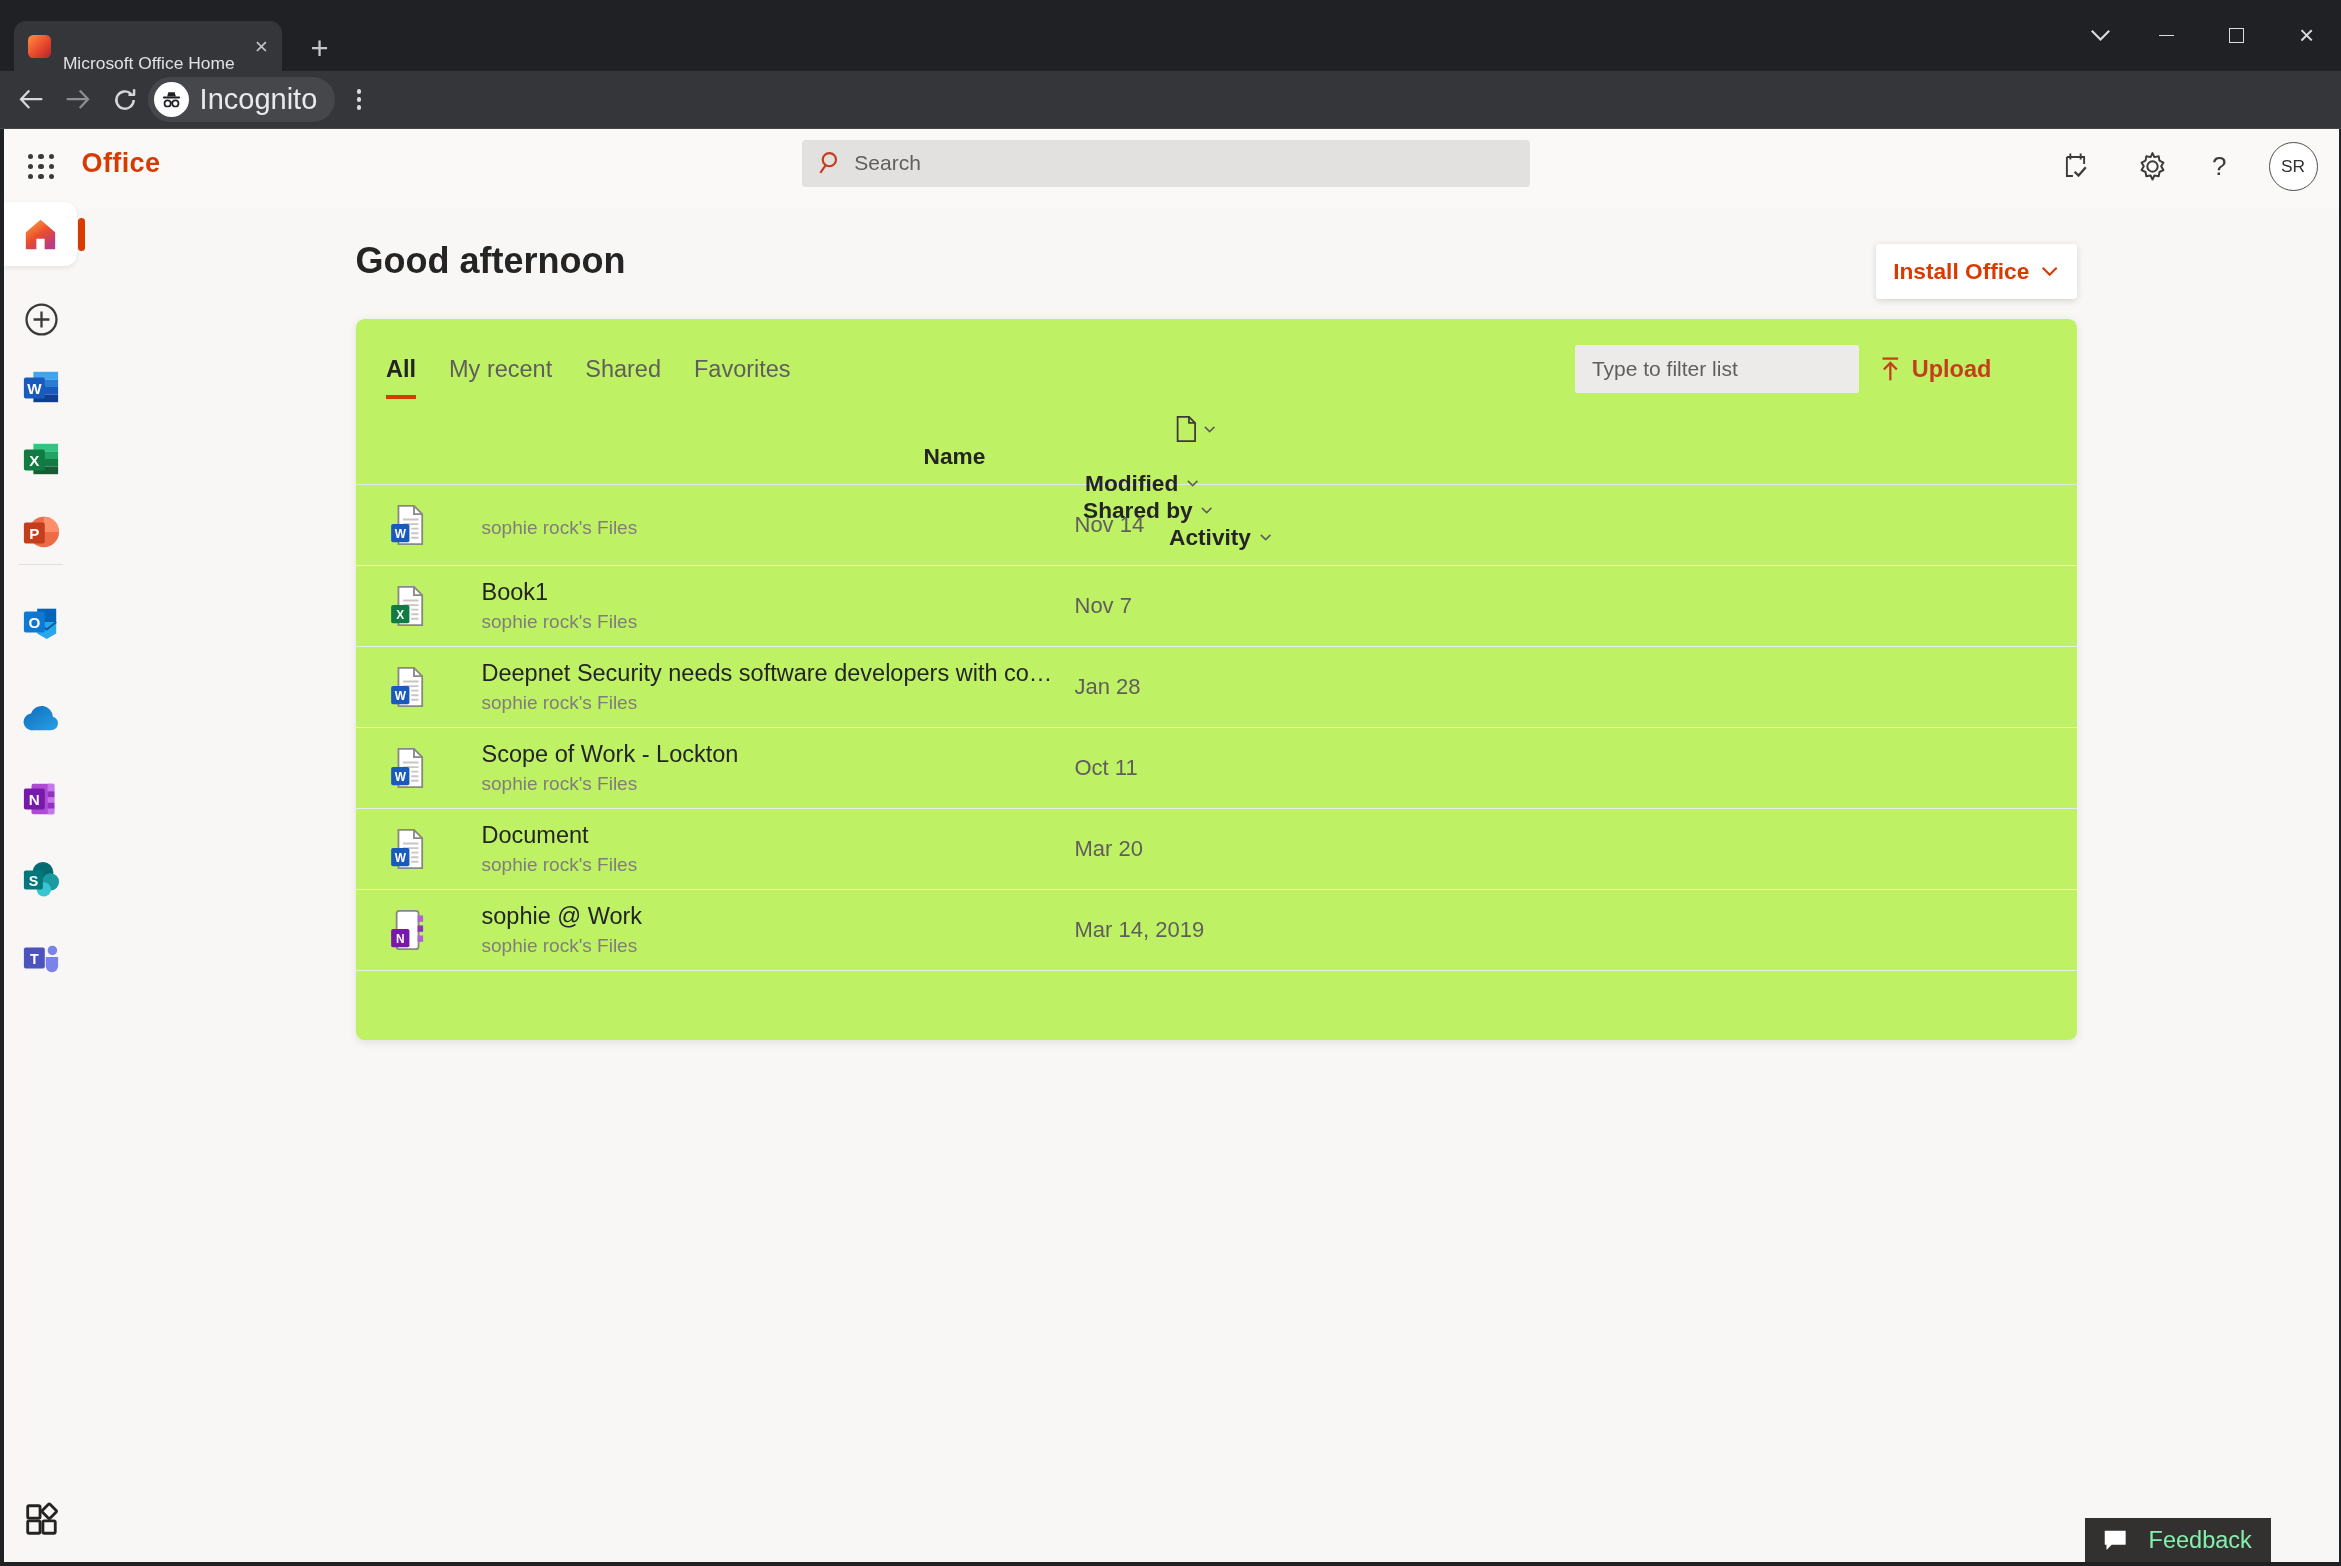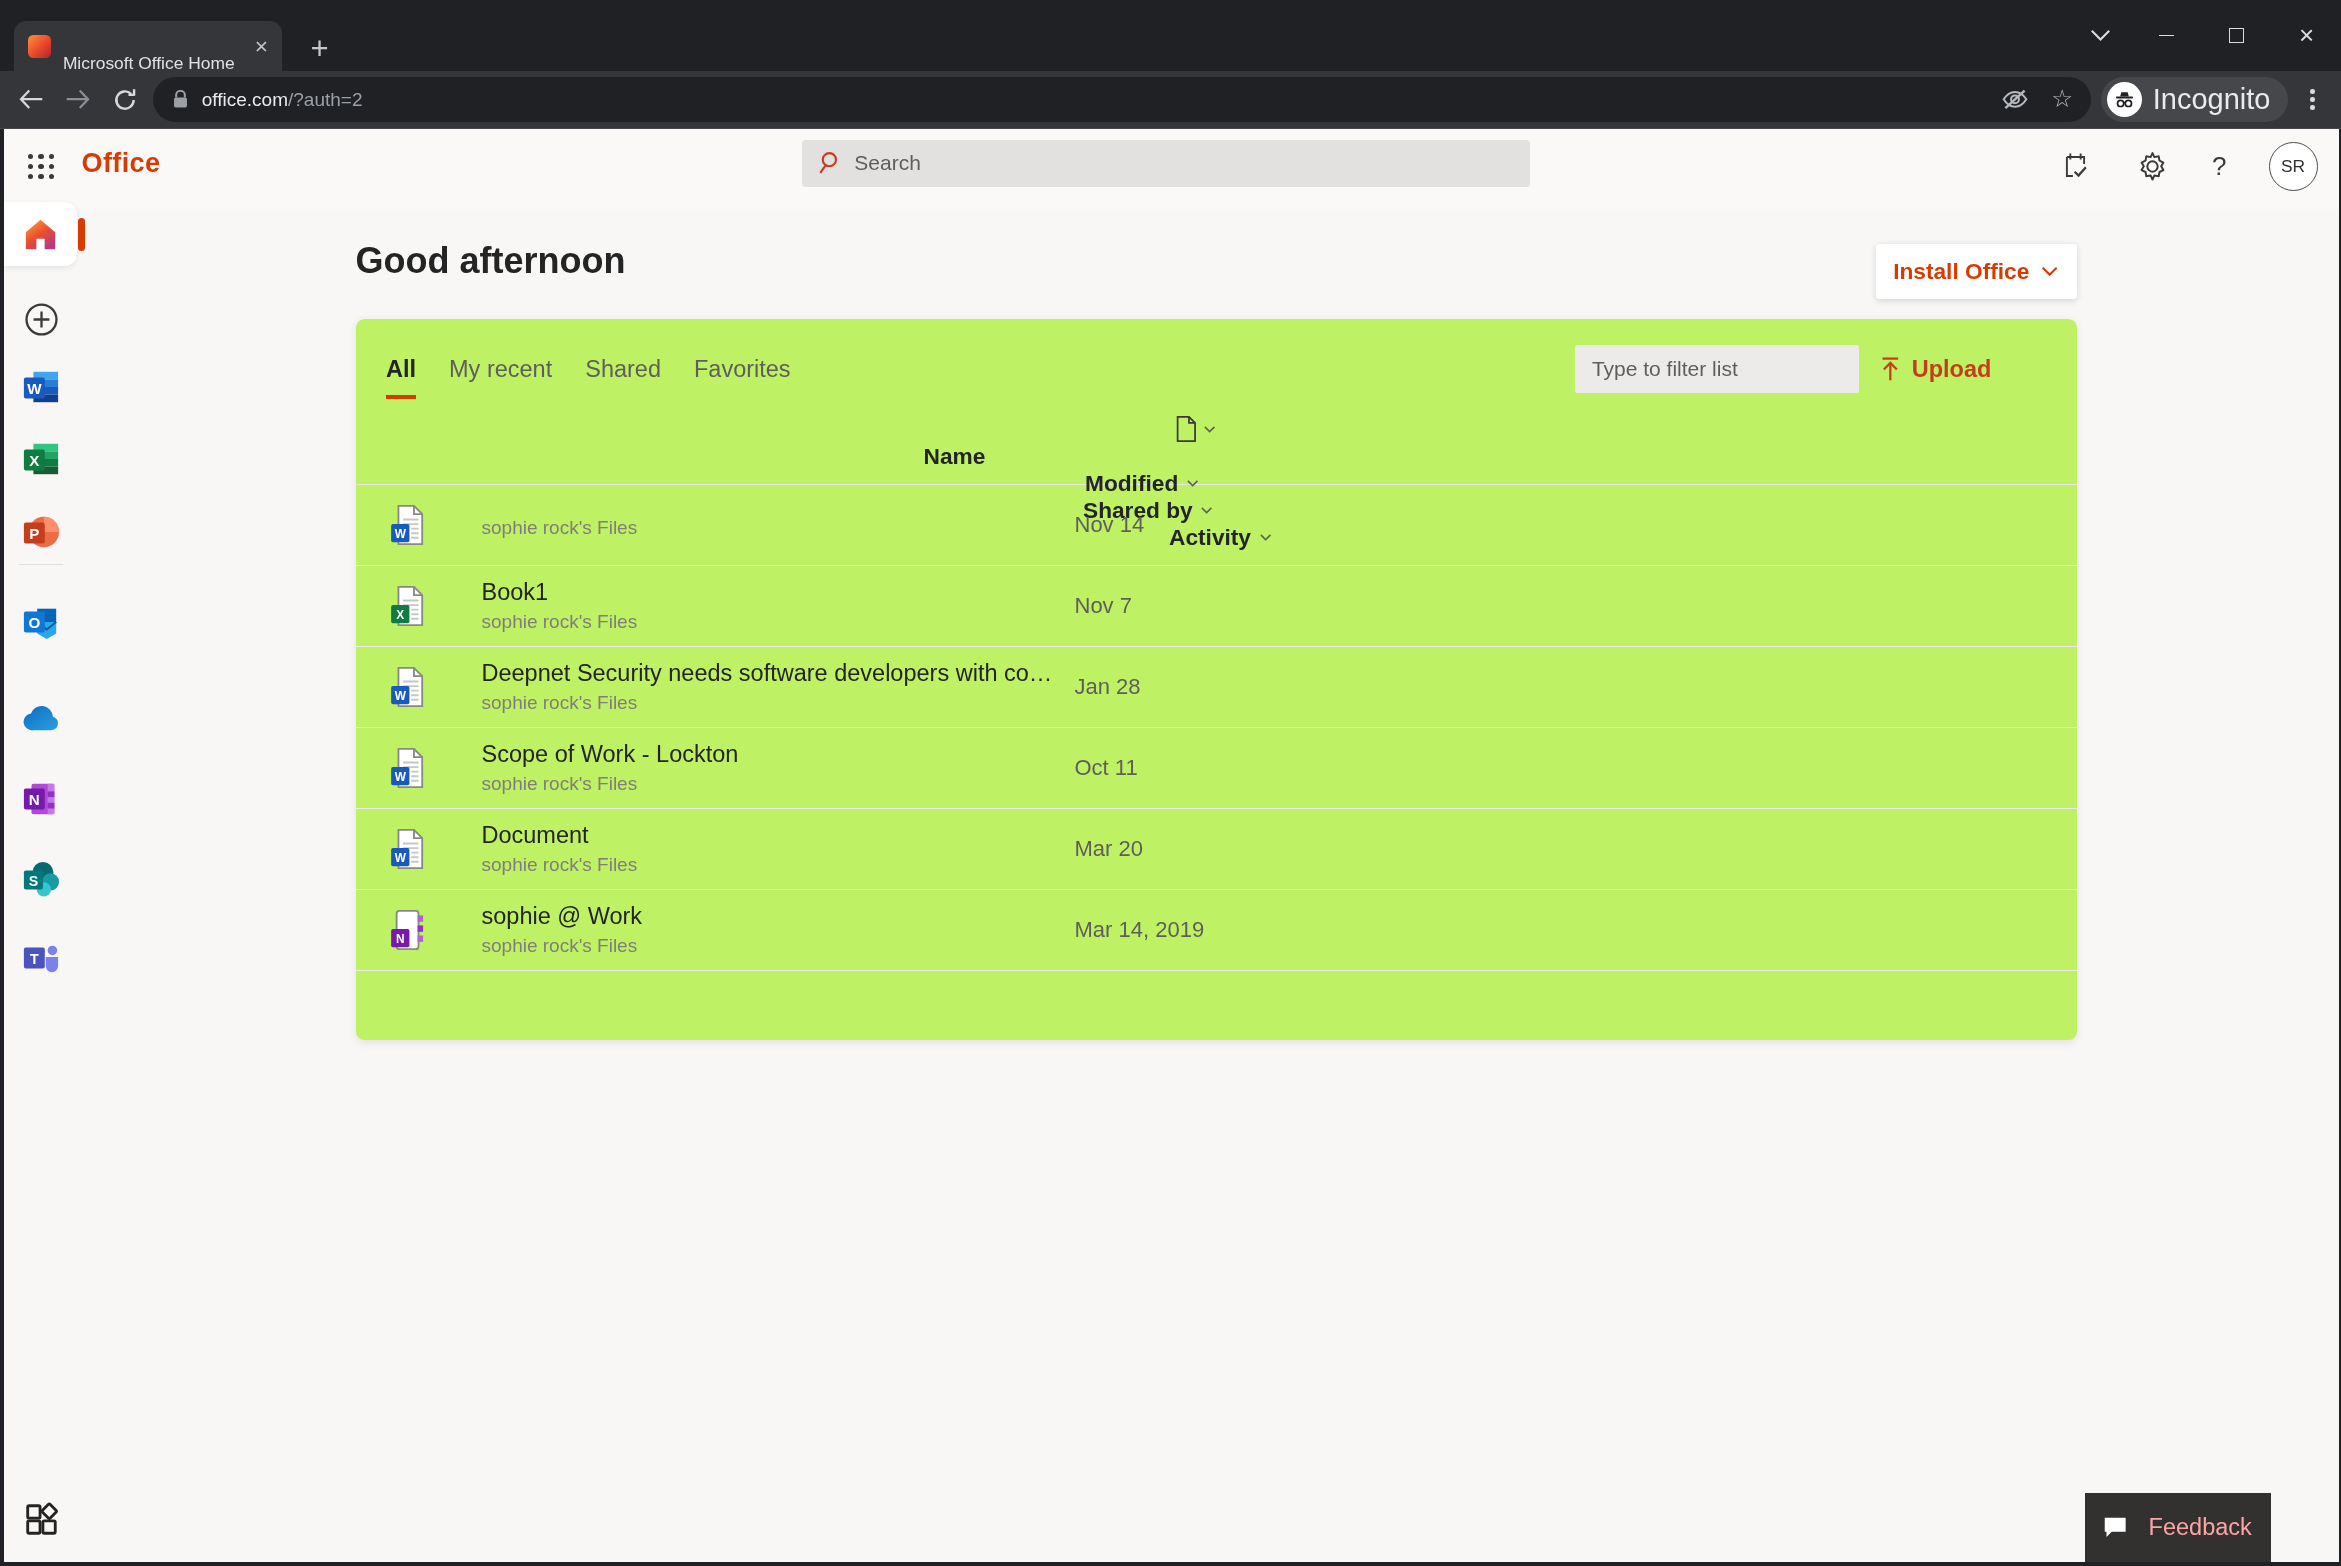--- a/index.html
+++ b/index.html
@@ -95,21 +95,21 @@
   .col-mod  { width:270px; flex:none; display:flex; align-items:center; gap:8.7px; }
   .col-shared { width:274px; flex:none; display:flex; align-items:center; gap:8.7px; }
   .col-act { flex:1; display:flex; align-items:center; gap:8.7px; }
   .chev { flex:none; }
 
   .row { display:flex; align-items:center; height:81px; padding:0 27px 0 35px; border-bottom:0.9px solid #eceae8; }
   .row .title { font-size:23.5px; color:#242424; white-space:nowrap; overflow:hidden; text-overflow:ellipsis; max-width:575px; }
   .row .loc { font-size:19px; color:#807d7b; margin-top:5.2px; }
   .row .date { font-size:22px; color:#605e5c; }
 
-  .feedback-btn { position:absolute; right:68px; bottom:0; width:186px; height:69px; background:#323130; color:#fca5a5;
+  .feedback-btn { position:absolute; right:68px; bottom:0; width:186px; height:44px; background:#323130; color:#86efac;
                   display:flex; align-items:center; justify-content:center; gap:21px; font-size:23.5px; }
 </style>
 </head>
 <body>
 
 <svg width="0" height="0" style="position:absolute">
   <defs>
     <linearGradient id="gradHome" x1="0" y1="0" x2="0.7" y2="1">
       <stop offset="0" stop-color="#ffaa44"></stop>
         <stop offset="0.55" stop-color="#ea4e2c"></stop>
@@ -152,35 +152,20 @@
   <div class="nav-btn">
     <svg width="30" height="24.4" viewBox="0 0 34 28" fill="none" stroke="#8b8e92" stroke-width="2.6">
         <path d="M4 14 H28 M19 4 L28.5 14 L19 24"></path>
       </svg>
   </div>
   <div class="nav-btn">
     <svg width="26" height="26" viewBox="0 0 30 30" fill="none" stroke="#d5d7da" stroke-width="2.8">
       <path d="M25 15 a10 10 0 1 1 -3-7.1"></path>
         <path d="M25.5 2.5 v6.5 h-6.5" stroke-linejoin="round"></path>
     </svg>
-  </div>
-  <div class="omnibox">
-    <svg width="19" height="22.7" viewBox="0 0 22 26">
-      <path d="M6 11 V8 a5 5 0 0 1 10 0 v3" fill="none" stroke="#9aa0a6" stroke-width="2.4"></path>
-      <rect x="3.5" y="11" width="15" height="11.5" rx="2" fill="#9aa0a6"></rect>
-    </svg>
-    <span class="url"><span>office.com</span><span class="path">/?auth=2</span></span>
-    <span class="omni-right">
-      <svg width="28" height="22.7" viewBox="0 0 32 26" fill="none" stroke="#b6babe" stroke-width="2.3">
-        <path d="M3 13 C7 6.5 11 4.5 16 4.5 S25 6.5 29 13 C25 19.5 21 21.5 16 21.5 S7 19.5 3 13 Z"></path>
-        <circle cx="16" cy="13" r="4.5"></circle>
-          <path d="M5 23 L27 3" stroke-width="2.8"></path>
-      </svg>
-      <span class="star-glyph">☆</span>
-    </span>
   </div>
   <div class="incog-badge">
     <span class="incog-circle">
       <svg width="21" height="19" viewBox="0 0 24 22">
         <rect x="2" y="7.5" width="20" height="2.4" rx="1.2" fill="#202124"></rect>
         <path d="M7 7.5 L8.3 2.5 h7.4 L17 7.5 Z" fill="#202124"></path>
         <circle cx="7.5" cy="15.5" r="3.6" fill="none" stroke="#202124" stroke-width="2"></circle>
         <circle cx="16.5" cy="15.5" r="3.6" fill="none" stroke="#202124" stroke-width="2"></circle>
         <path d="M11 15 q1-1 2 0" fill="none" stroke="#202124" stroke-width="1.6"></path>
       </svg>

